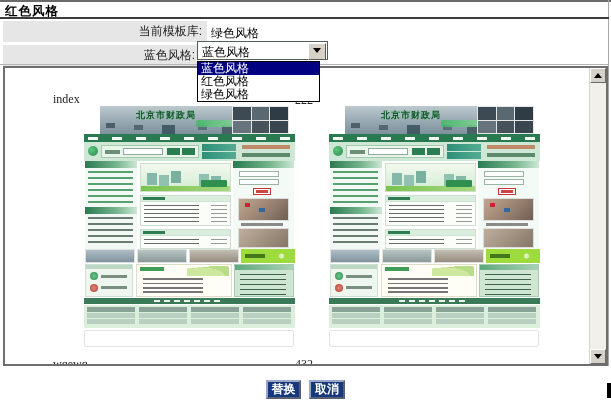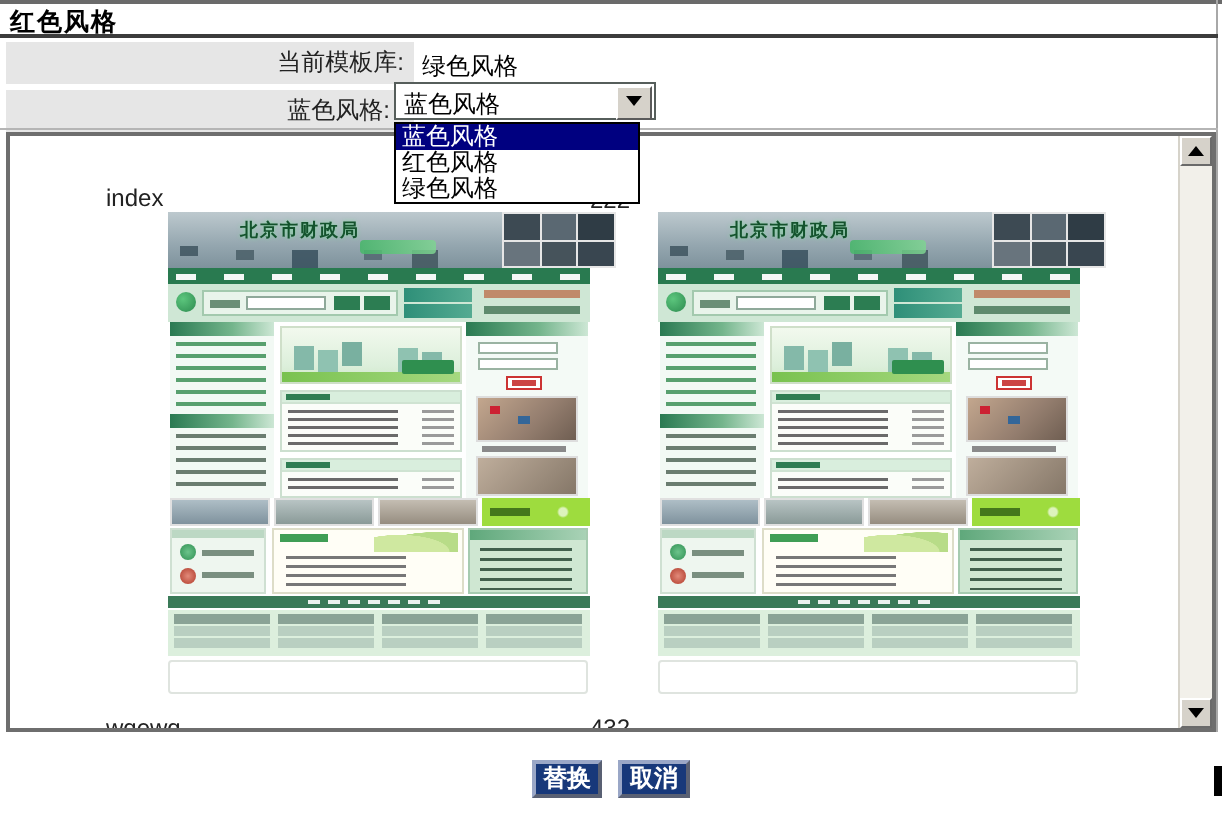--- a/index.html
+++ b/index.html
@@ -29,21 +29,21 @@
     border-top:5px solid #000;margin:4px auto 0;}
   .tri-up{width:0;height:0;border-left:4px solid transparent;border-right:4px solid transparent;
     border-bottom:5px solid #000;margin:4px auto 0;}
 
   .dropdown-list{left:197px;top:61px;width:123px;background:#fff;border:1px solid #000;z-index:20;}
   .dropdown-option{height:13px;line-height:13px;font-size:12px;padding-left:3px;color:#000;overflow:hidden;}
   .dropdown-option.selected{background:#000080;color:#fff;}
 
   
   .panel{left:3px;top:66px;width:605px;height:300px;border:2px solid #6e6e6e;background:#fff;}
-  .panel-content{position:absolute;left:0;top:0;width:585px;height:296px;overflow:hidden;}
+  .panel-content{position:absolute;left:0;top:0;width:585px;height:296px;overflow:hidden;font-family:Liberation Serif, serif;}
   .cell-label{position:absolute;font-size:12px;color:#222;}
   .lbl-r1c1{left:48px;top:24px;} .lbl-r1c2{left:290px;top:25px;}
   .lbl-r2c1{left:48px;top:289px;} .lbl-r2c2{left:290px;top:289px;}
   .thumb-slot{position:absolute;top:38px;width:211px;height:241px;}
   .slot1{left:79px;} .slot2{left:324px;}
 
   
   .scrollbar{position:absolute;right:0;top:0;width:16px;height:296px;background:#f2f0ea;border-left:1px solid #d6d3ca;}
   .sb-btn{position:absolute;left:0;width:16px;height:15px;background:#d6d2ca;
     border:1px solid;border-color:#ffffff #6a6a6a #6a6a6a #ffffff;box-sizing:border-box;}
@@ -52,21 +52,21 @@
   
   .action-btn{top:380px;height:19px;background:#17387a;color:#fff;font-size:12px;font-weight:bold;
     text-align:center;line-height:15px;border:2px outset #9aa7c7;cursor:default;}
   .btn-replace{left:266px;width:35px;}
   .btn-cancel{left:309px;width:36px;}
   .artifact{left:607px;top:383px;width:4px;height:15px;background:#000;}
 
   
   .thumb{position:absolute;left:0;top:0;width:211px;height:241px;background:#fff;}
   .thumb .abs{position:absolute;box-sizing:border-box;}
-  .t-banner{left:0;top:0;width:224px;height:28px;background:linear-gradient(180deg,#bdc9ce 0%,#94a6af 60%,#7e929c 100%);overflow:hidden;}
+  .t-banner{left:16px;top:0;width:189px;height:28px;background:linear-gradient(180deg,#bdc9ce 0%,#94a6af 60%,#7e929c 100%);overflow:hidden;}
   .t-cars{left:6px;top:17px;width:9px;height:5px;background:#3f5560;opacity:.85;
     box-shadow:28px 2px 0 #4a5f68,58px 4px 0 2px #38505e,92px 2px 0 #546872,118px 4px 0 2px #42575f;}
   .t-banner-title{left:36px;top:3px;font-size:9px;font-weight:bold;color:#14532d;white-space:nowrap;
     letter-spacing:1px;text-shadow:0 0 2px rgba(130,220,160,.9);}
   .t-banner-sub{left:96px;top:14px;width:38px;height:7px;border-radius:2px;opacity:.85;
     background:linear-gradient(90deg,#45b768,#7fd492);}
   .t-banner-photos{right:0;top:0;width:57px;height:28px;display:grid;padding:1px;gap:1px;background:#e6e6e6;
     grid-template-columns:repeat(3,1fr);grid-template-rows:repeat(2,1fr);}
   .t-banner-photos span{display:block;}
   .t-nav{left:0;top:28px;width:211px;height:8px;background:#297a50;}

